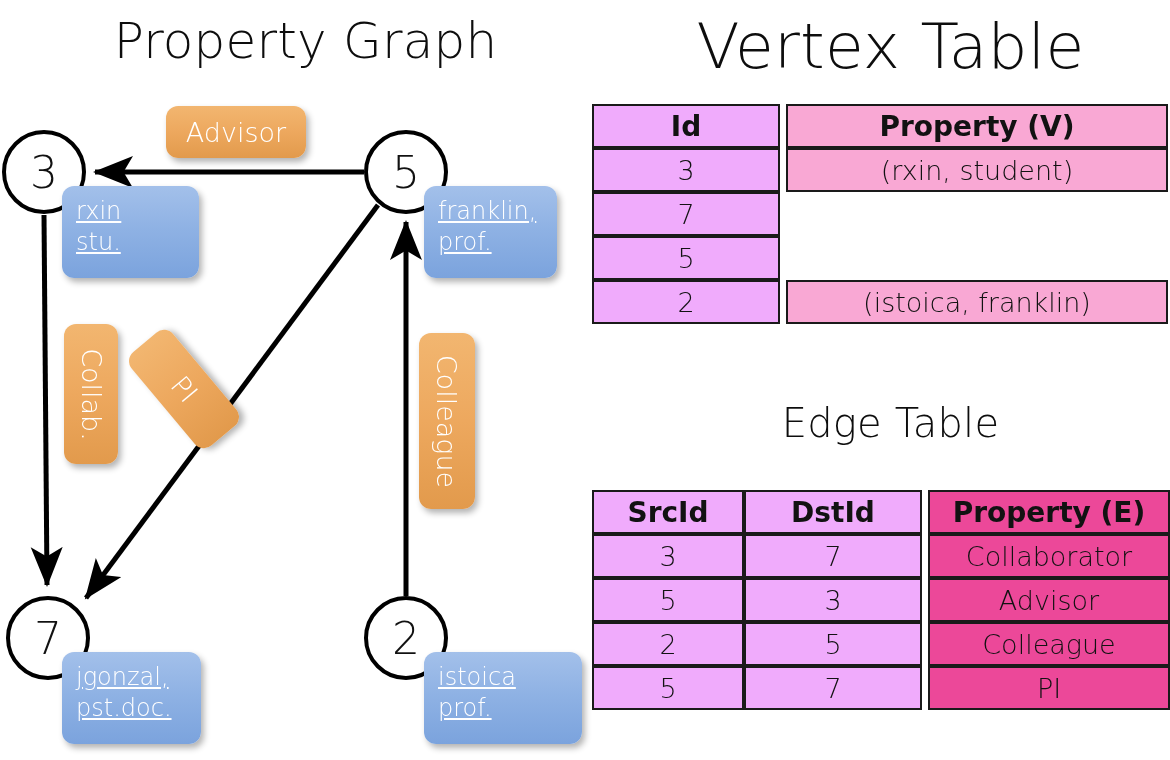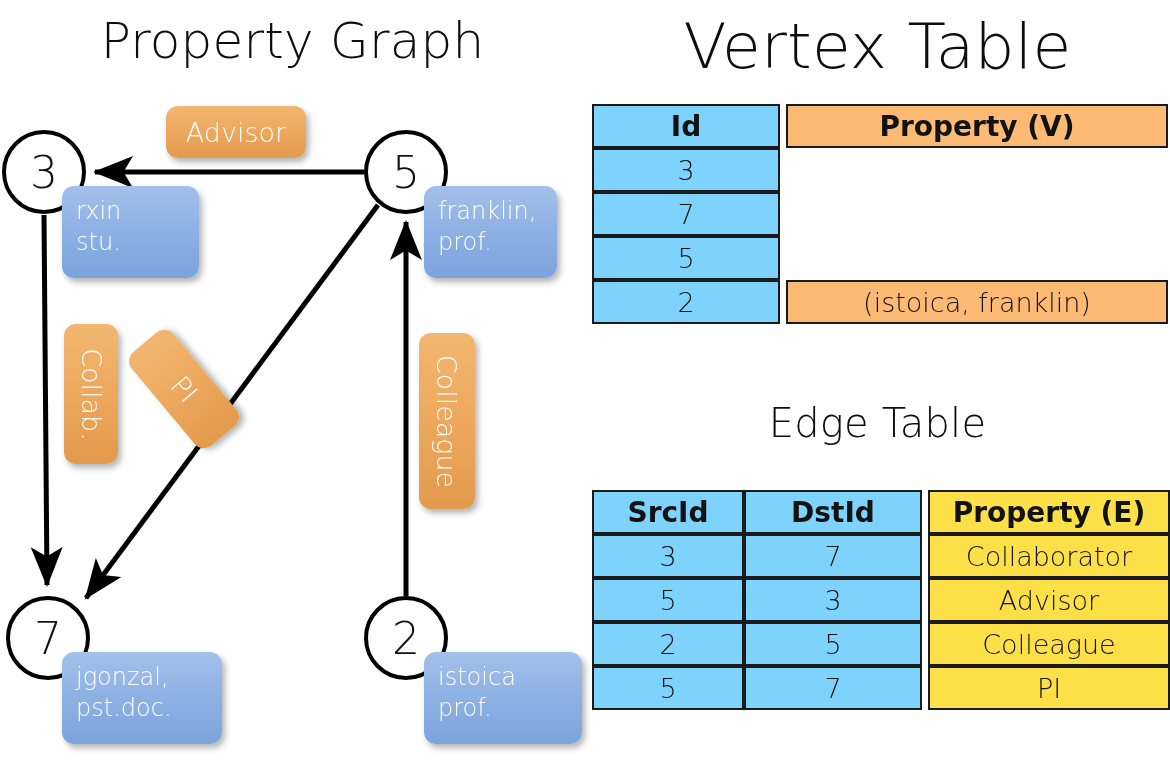--- a/index.html
+++ b/index.html
@@ -13,20 +13,21 @@
     font-family: "Liberation Sans", sans-serif;
     color: #000;
   }
   .title {
     position: absolute;
     font-family: "DejaVu Sans", sans-serif;
     font-weight: 300;
     color: #0d0d0d;
     white-space: nowrap;
     letter-spacing: .2px;
+    padding-left: 13px;
   }
   #title-property-graph { left: 0; top: 12px; width: 585px; text-align: center; font-size: 50px; }
   #title-vertex-table   { left: 585px; top: 10px; width: 585px; text-align: center; font-size: 63px; }
   #title-edge-table     { left: 585px; top: 400px; width: 585px; text-align: center; font-size: 40px; }
 
   
   #graph { position: absolute; left: 0; top: 0; width: 585px; height: 760px; }
   #graph svg { position: absolute; left: 0; top: 0; }
 
   .node {
@@ -50,20 +51,21 @@
     background: linear-gradient(to bottom, #a3c0ea 0%, #8fb2e4 45%, #7ba3dd 100%);
     box-shadow: 3px 4px 6px rgba(0,0,0,.30);
     color: #ffffff;
     font-family: "DejaVu Sans", sans-serif;
     font-weight: 300;
     font-size: 24px;
     line-height: 1.28;
     padding: 10px 14px;
     box-sizing: border-box;
     z-index: 4;
+    text-decoration: underline;
   }
 
   .labelbox {
     position: absolute;
     border-radius: 12px;
     background: linear-gradient(to bottom, #f2b670 0%, #eda85e 50%, #e29a4c 100%);
     box-shadow: 3px 4px 6px rgba(0,0,0,.30);
     color: #ffffff;
     font-family: "DejaVu Sans", sans-serif;
     font-weight: 300;
@@ -79,27 +81,27 @@
   .tbl { position: absolute; }
   .tbl .cellrow { display: flex; }
   .cell {
     border: 2px solid #1a1a1a;
     box-sizing: border-box;
     display: flex; align-items: center; justify-content: center;
     font-family: "DejaVu Sans", sans-serif;
     font-weight: 300;
     font-size: 27px;
     color: #121212;
-    background: #7dd3fc;
+    background: #f0abfc;
     height: 44px;
     text-align: center;
   }
   .cell.head { font-weight: bold; font-size: 28px; }
-  .cell.v-prop  { background: #fdba74; }
-  .cell.e-prop  { background: #fde047; }
+  .cell.v-prop  { background: #f9a8d4; }
+  .cell.e-prop  { background: #ec4899; }
 
   
   #vertex-table { left: 592px; top: 104px; }
   #vertex-table .c-id   { width: 188px; }
   #vertex-table .spacer { width: 6px; border: none; background: transparent; }
   #vertex-table .c-prop { width: 382px; }
 
   
   #edge-table { left: 592px; top: 490px; border-radius: 23px; }
   #edge-table .c-src  { width: 152px; }
@@ -146,21 +148,21 @@
     </div>
 
   <div class="propbox" style="left:62px;  top:186px; width:137px; height:92px;">
     <div>rxin</div>
     <div>stu.</div>
   </div>
   <div class="propbox" style="left:424px; top:186px; width:133px; height:92px;">
     <div>franklin,</div>
     <div>prof.</div>
   </div>
-  <div class="propbox" style="left:62px;  top:652px; width:160px; height:92px;">
+  <div class="propbox" style="left:62px;  top:652px; width:139px; height:92px;">
     <div>jgonzal,</div>
     <div>pst.doc.</div>
   </div>
   <div class="propbox" style="left:424px; top:652px; width:158px; height:92px;">
     <div>istoica</div>
     <div>prof.</div>
   </div>
 
   <div class="labelbox" style="left:166px; top:106px; width:140px; height:52px;">
     <span>Advisor</span>
@@ -181,20 +183,21 @@
 
 <div class="tbl" id="vertex-table">
   <div class="cellrow">
     <div class="cell head c-id">Id</div>
     <div class="cell spacer"></div>
     <div class="cell head c-prop v-prop">Property (V)</div>
   </div>
   <div class="cellrow">
     <div class="cell c-id">3</div>
     <div class="cell spacer"></div>
+    <div class="cell c-prop v-prop">(rxin, student)</div>
   </div>
   <div class="cellrow">
     <div class="cell c-id">7</div>
     <div class="cell spacer"></div>
   </div>
   <div class="cellrow">
     <div class="cell c-id">5</div>
     <div class="cell spacer"></div>
   </div>
   <div class="cellrow">

